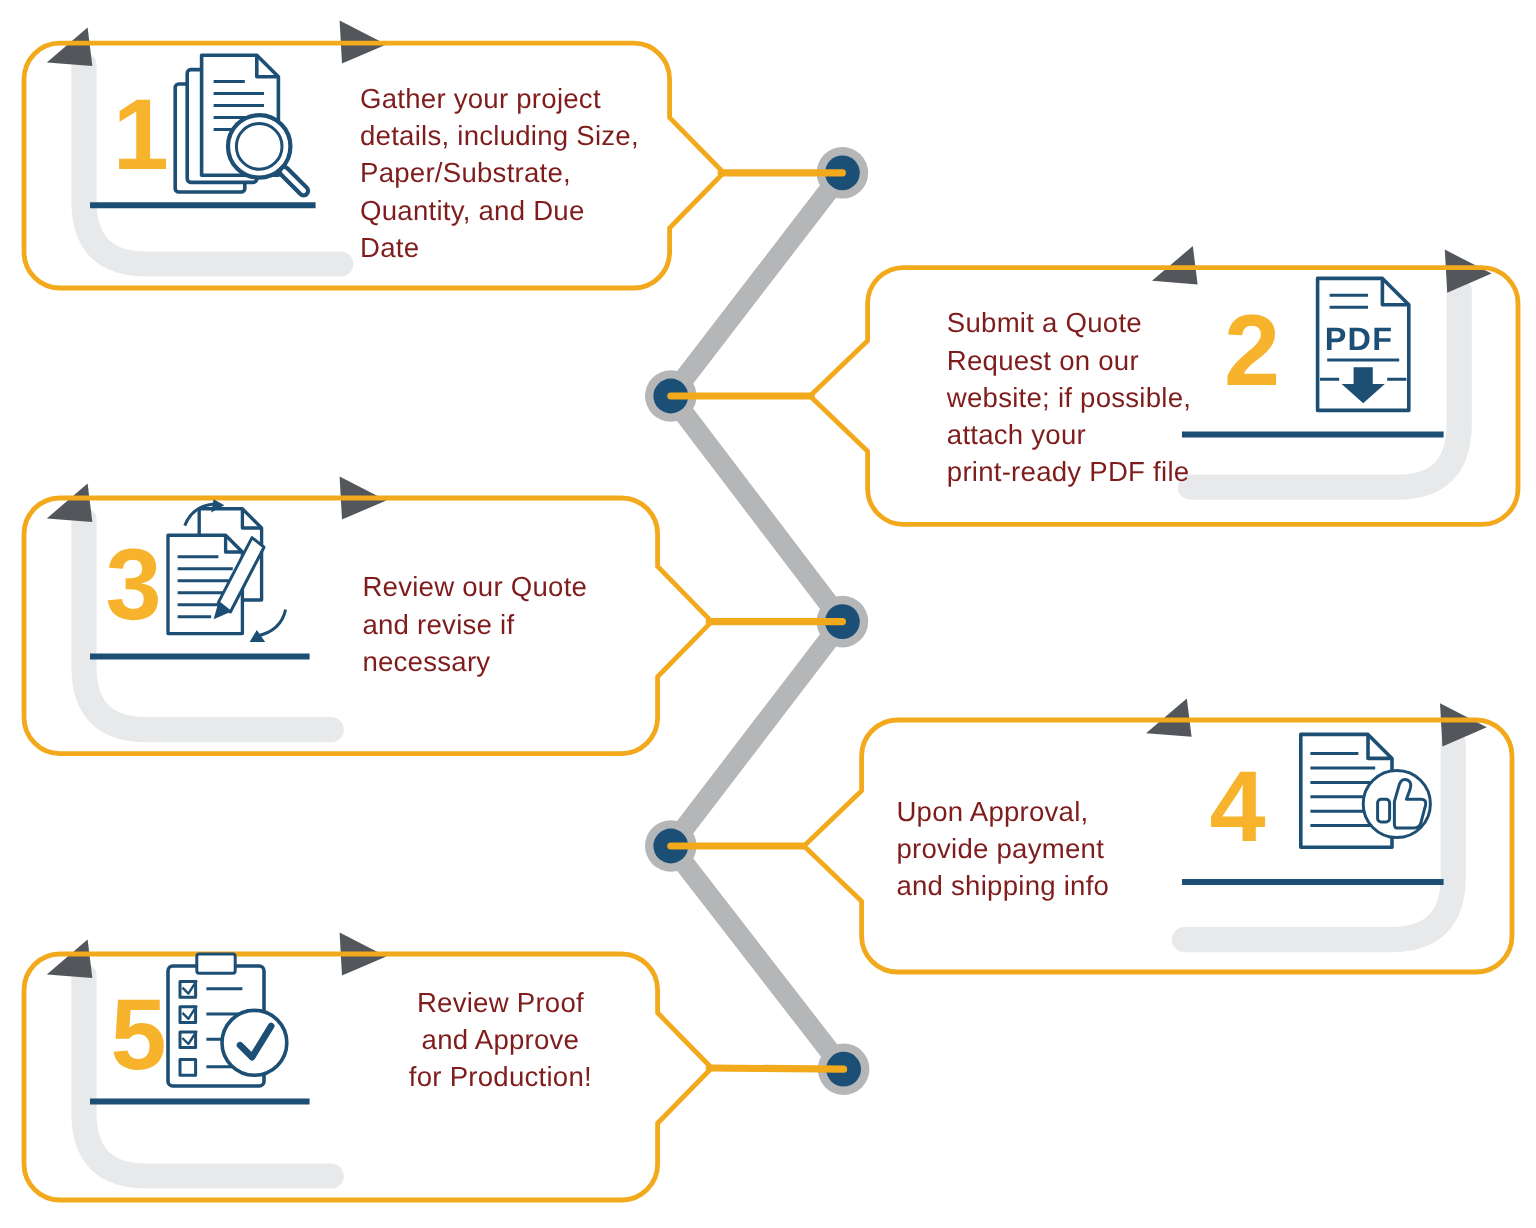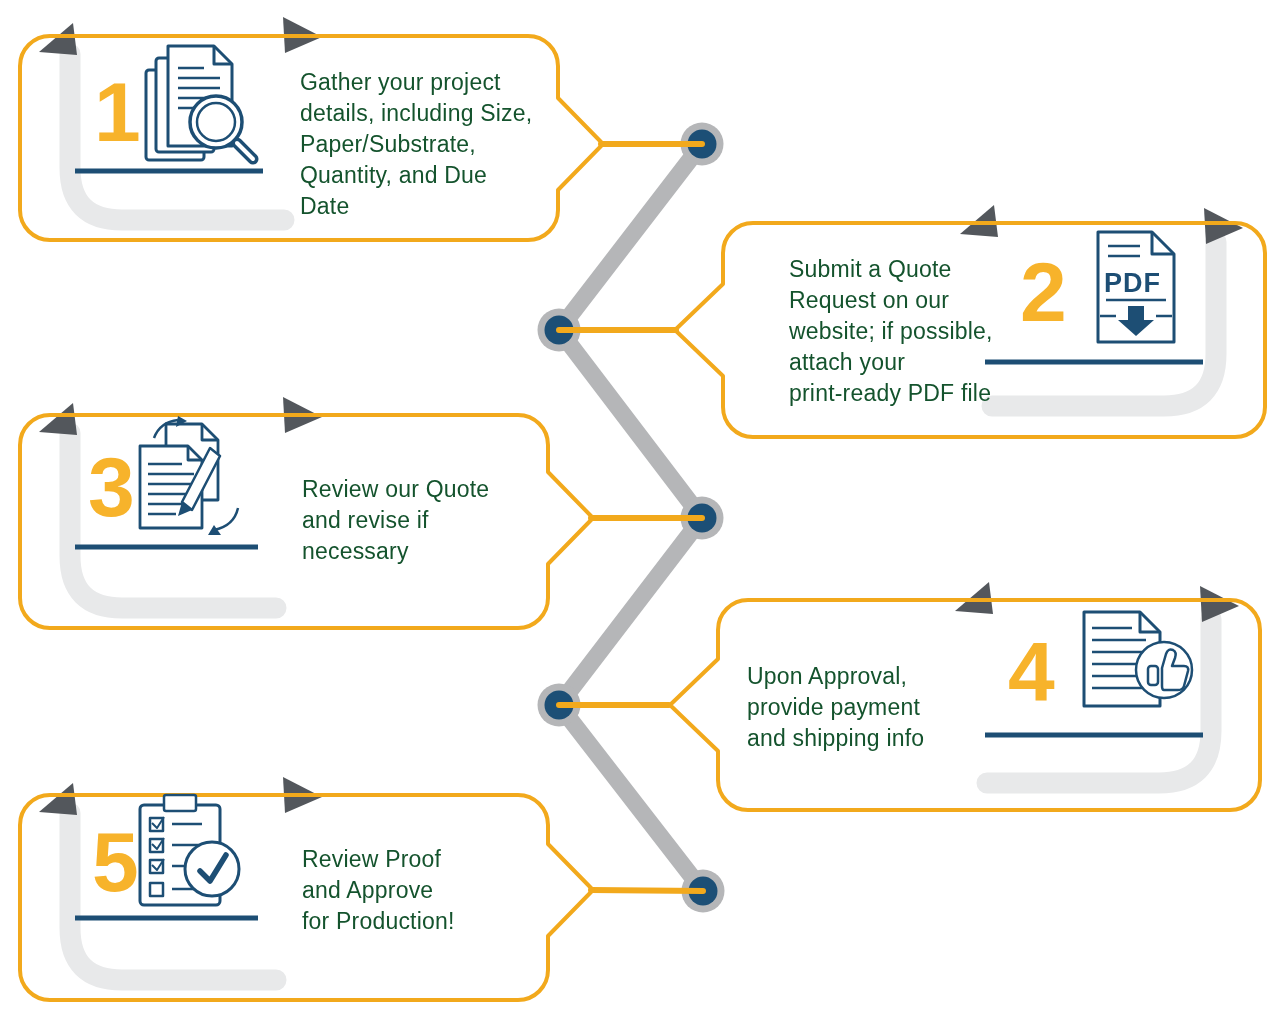--- a/index.html
+++ b/index.html
@@ -6,21 +6,21 @@
   .canvas {
     position:relative; width:1280px; height:1023px; background:#ffffff;
     font-family:"Liberation Sans", sans-serif; overflow:hidden;
   }
   .layer { position:absolute; left:0; top:0; }
   .step-num {
     position:absolute; font-size:84px; font-weight:700; line-height:1;
     color:#F7B32B; letter-spacing:0;
   }
   .step-text {
-    position:absolute; font-size:23px; line-height:31px; color:#14532d;
+    position:absolute; font-size:23px; line-height:31px; color:#7f1d1d;
     white-space:pre-line; letter-spacing:0.2px;
   }
   .icon { position:absolute; }
 </style>
 </head>
 <body>
 
 <div class="canvas">
 
   <svg class="layer" width="1280" height="1023" viewBox="0 0 1280 1023">
@@ -165,17 +165,17 @@
       <rect x="20" y="67" width="13" height="13"></rect>
       <rect x="20" y="90" width="13" height="13"></rect>
       <path d="M42 31 H72 M42 52 H72 M42 73 H72 M42 96 H72"></path>
       <path d="M22 30 L27 35 L34 24" stroke-width="2"></path>
       <path d="M22 51 L27 56 L34 45" stroke-width="2"></path>
       <path d="M22 72 L27 77 L34 66" stroke-width="2"></path>
     </g>
     <circle cx="82" cy="76" r="27" fill="#fff" stroke="#1D4E74" stroke-width="3"></circle>
     <path d="M70 78 L80 88 L96 62" fill="none" stroke="#1D4E74" stroke-width="5.5" stroke-linecap="round" stroke-linejoin="round"></path>
   </svg>
-  <div class="step-text" style="left:302px; top:844px; width:230px;">Review Proof
+  <div class="step-text" style="left:302px; top:820px; width:230px;text-align:center;">Review Proof
 and Approve
 for Production!</div>
 
 </div>
 
 </body></html>

